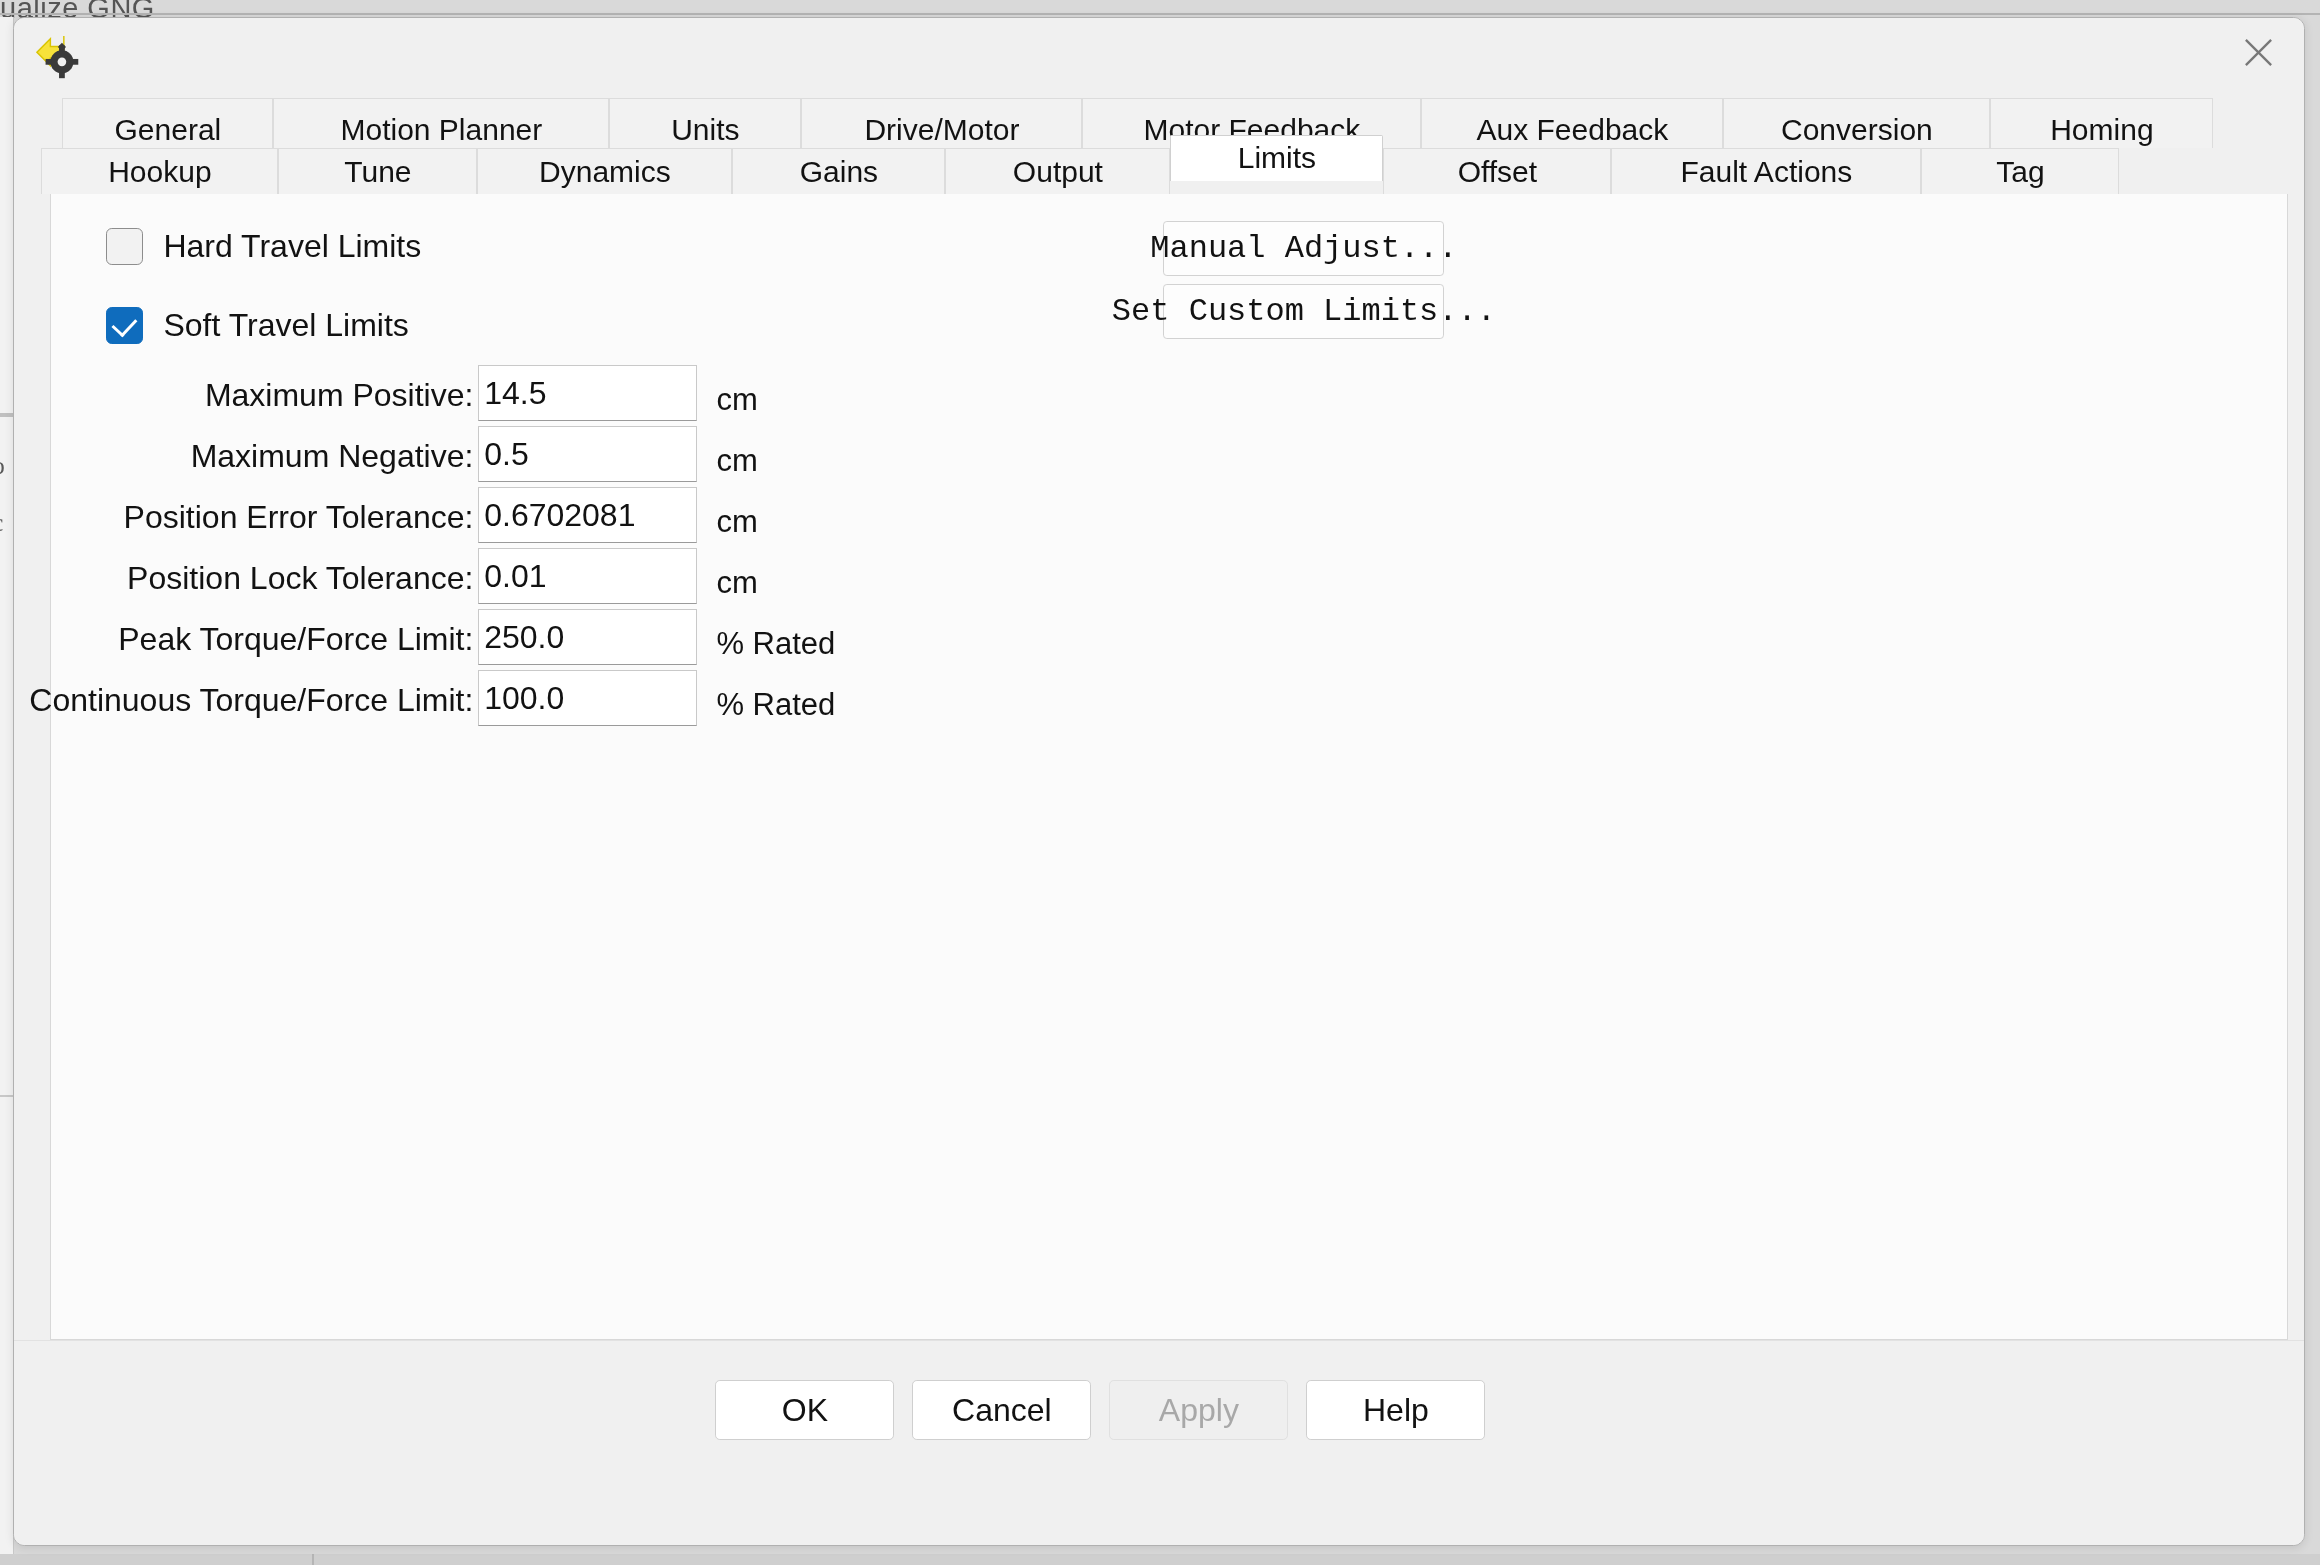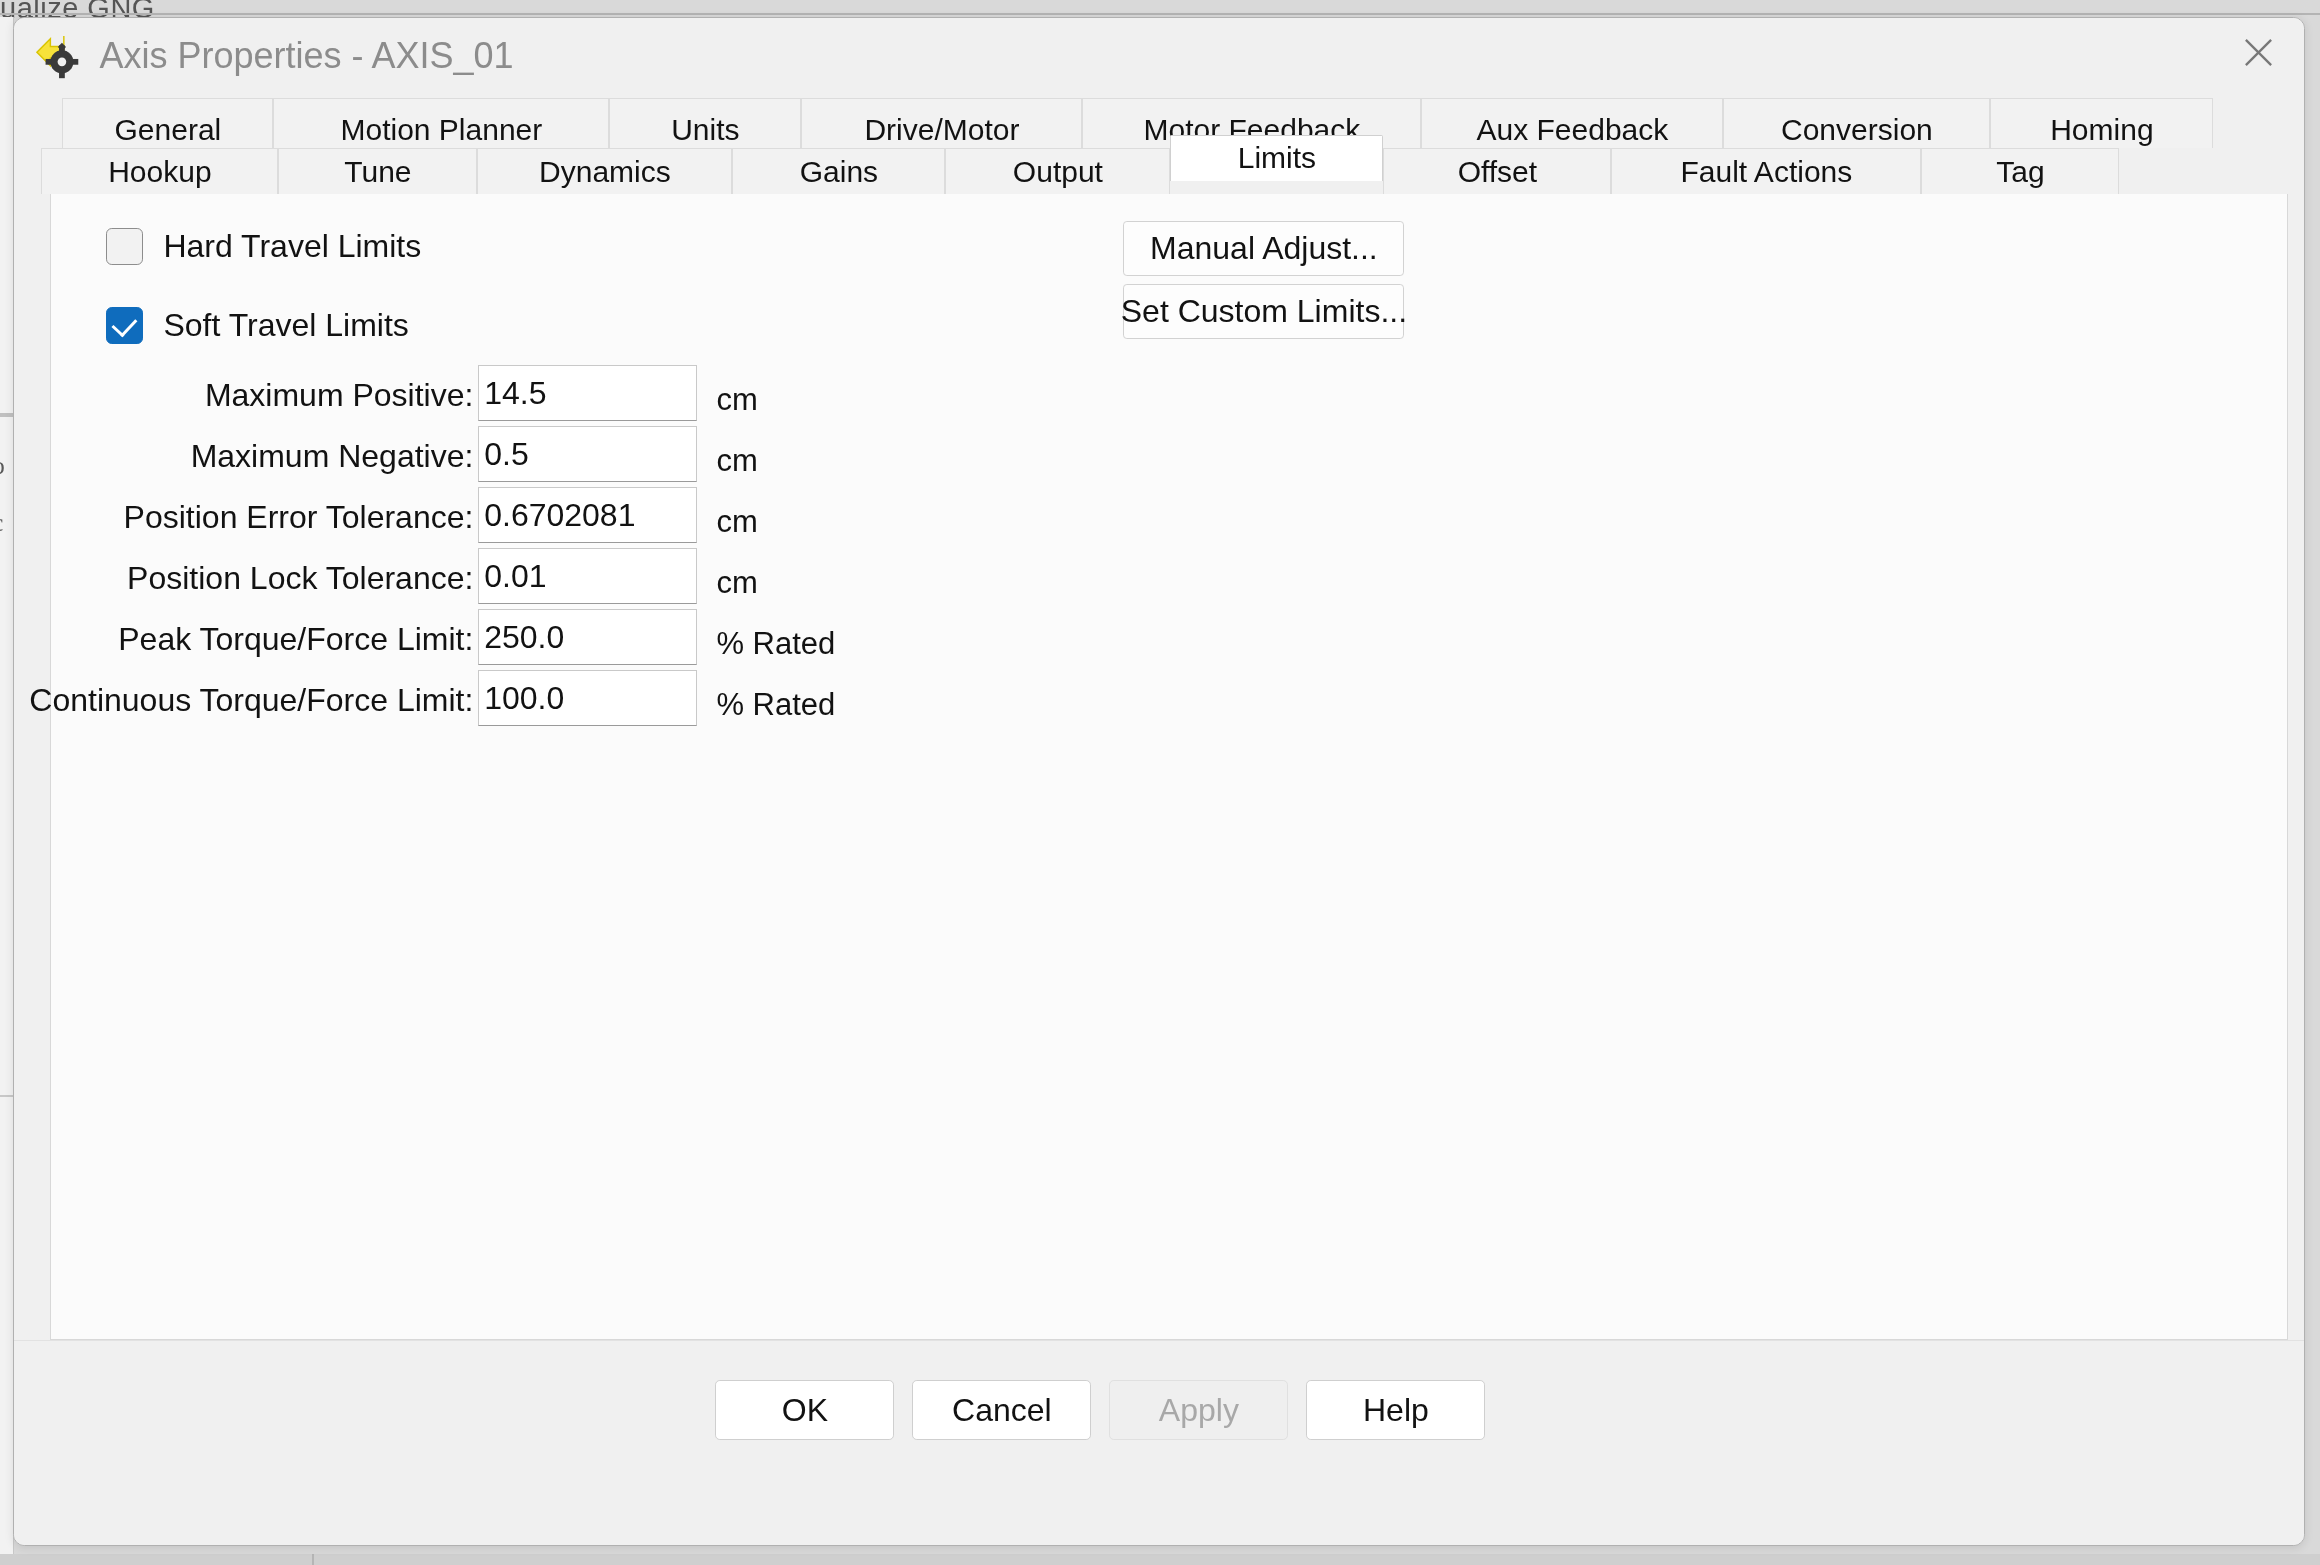--- a/index.html
+++ b/index.html
@@ -259,26 +259,27 @@
   .side-btn {
     position: absolute;
     width: 281px;
     height: 55px;
     background: #fdfdfd;
     border: 1px solid #d2d2d2;
     border-radius: 3.8px;
     box-sizing: border-box;
     font-size: 32px;
     color: #121212;
-    font-family: Liberation Sans, sans-serif;
+    font-family: Liberation Mono, monospace;
     cursor: pointer;
     display: flex;
     align-items: center;
     justify-content: center;
     white-space: nowrap;
+    margin-left: 40px;
   }
   #btn-manual-adjust { left: 1072px; top: 27px; }
   #btn-set-custom    { left: 1072px; top: 90px; }
 
   
   #footer {
     position: absolute;
     left: 0;
     right: 0;
     bottom: 0;
@@ -344,21 +345,20 @@
           <g fill="#3a3a3a">
             <rect x="-3" y="-17" width="6" height="6"></rect>
             <rect x="-3" y="11" width="6" height="6"></rect>
             <rect x="-17" y="-3" width="6" height="6"></rect>
             <rect x="11" y="-3" width="6" height="6"></rect>
             <rect x="-14" y="-14" width="6" height="6" transform="rotate(45)"></rect>
           </g>
         </g>
       </svg>
     </div>
-    <div id="title-text">Axis Properties - AXIS_01</div>
     <div id="close-btn">
       <svg width="33" height="33" viewBox="0 0 34 34">
         <line x1="4" y1="4" x2="30" y2="30" stroke="#777" stroke-width="2.4"></line>
         <line x1="30" y1="4" x2="4" y2="30" stroke="#777" stroke-width="2.4"></line>
       </svg>
     </div>
   </div>
 
   <div id="tabstrip">
     <div class="tabrow" id="tabrow1">

